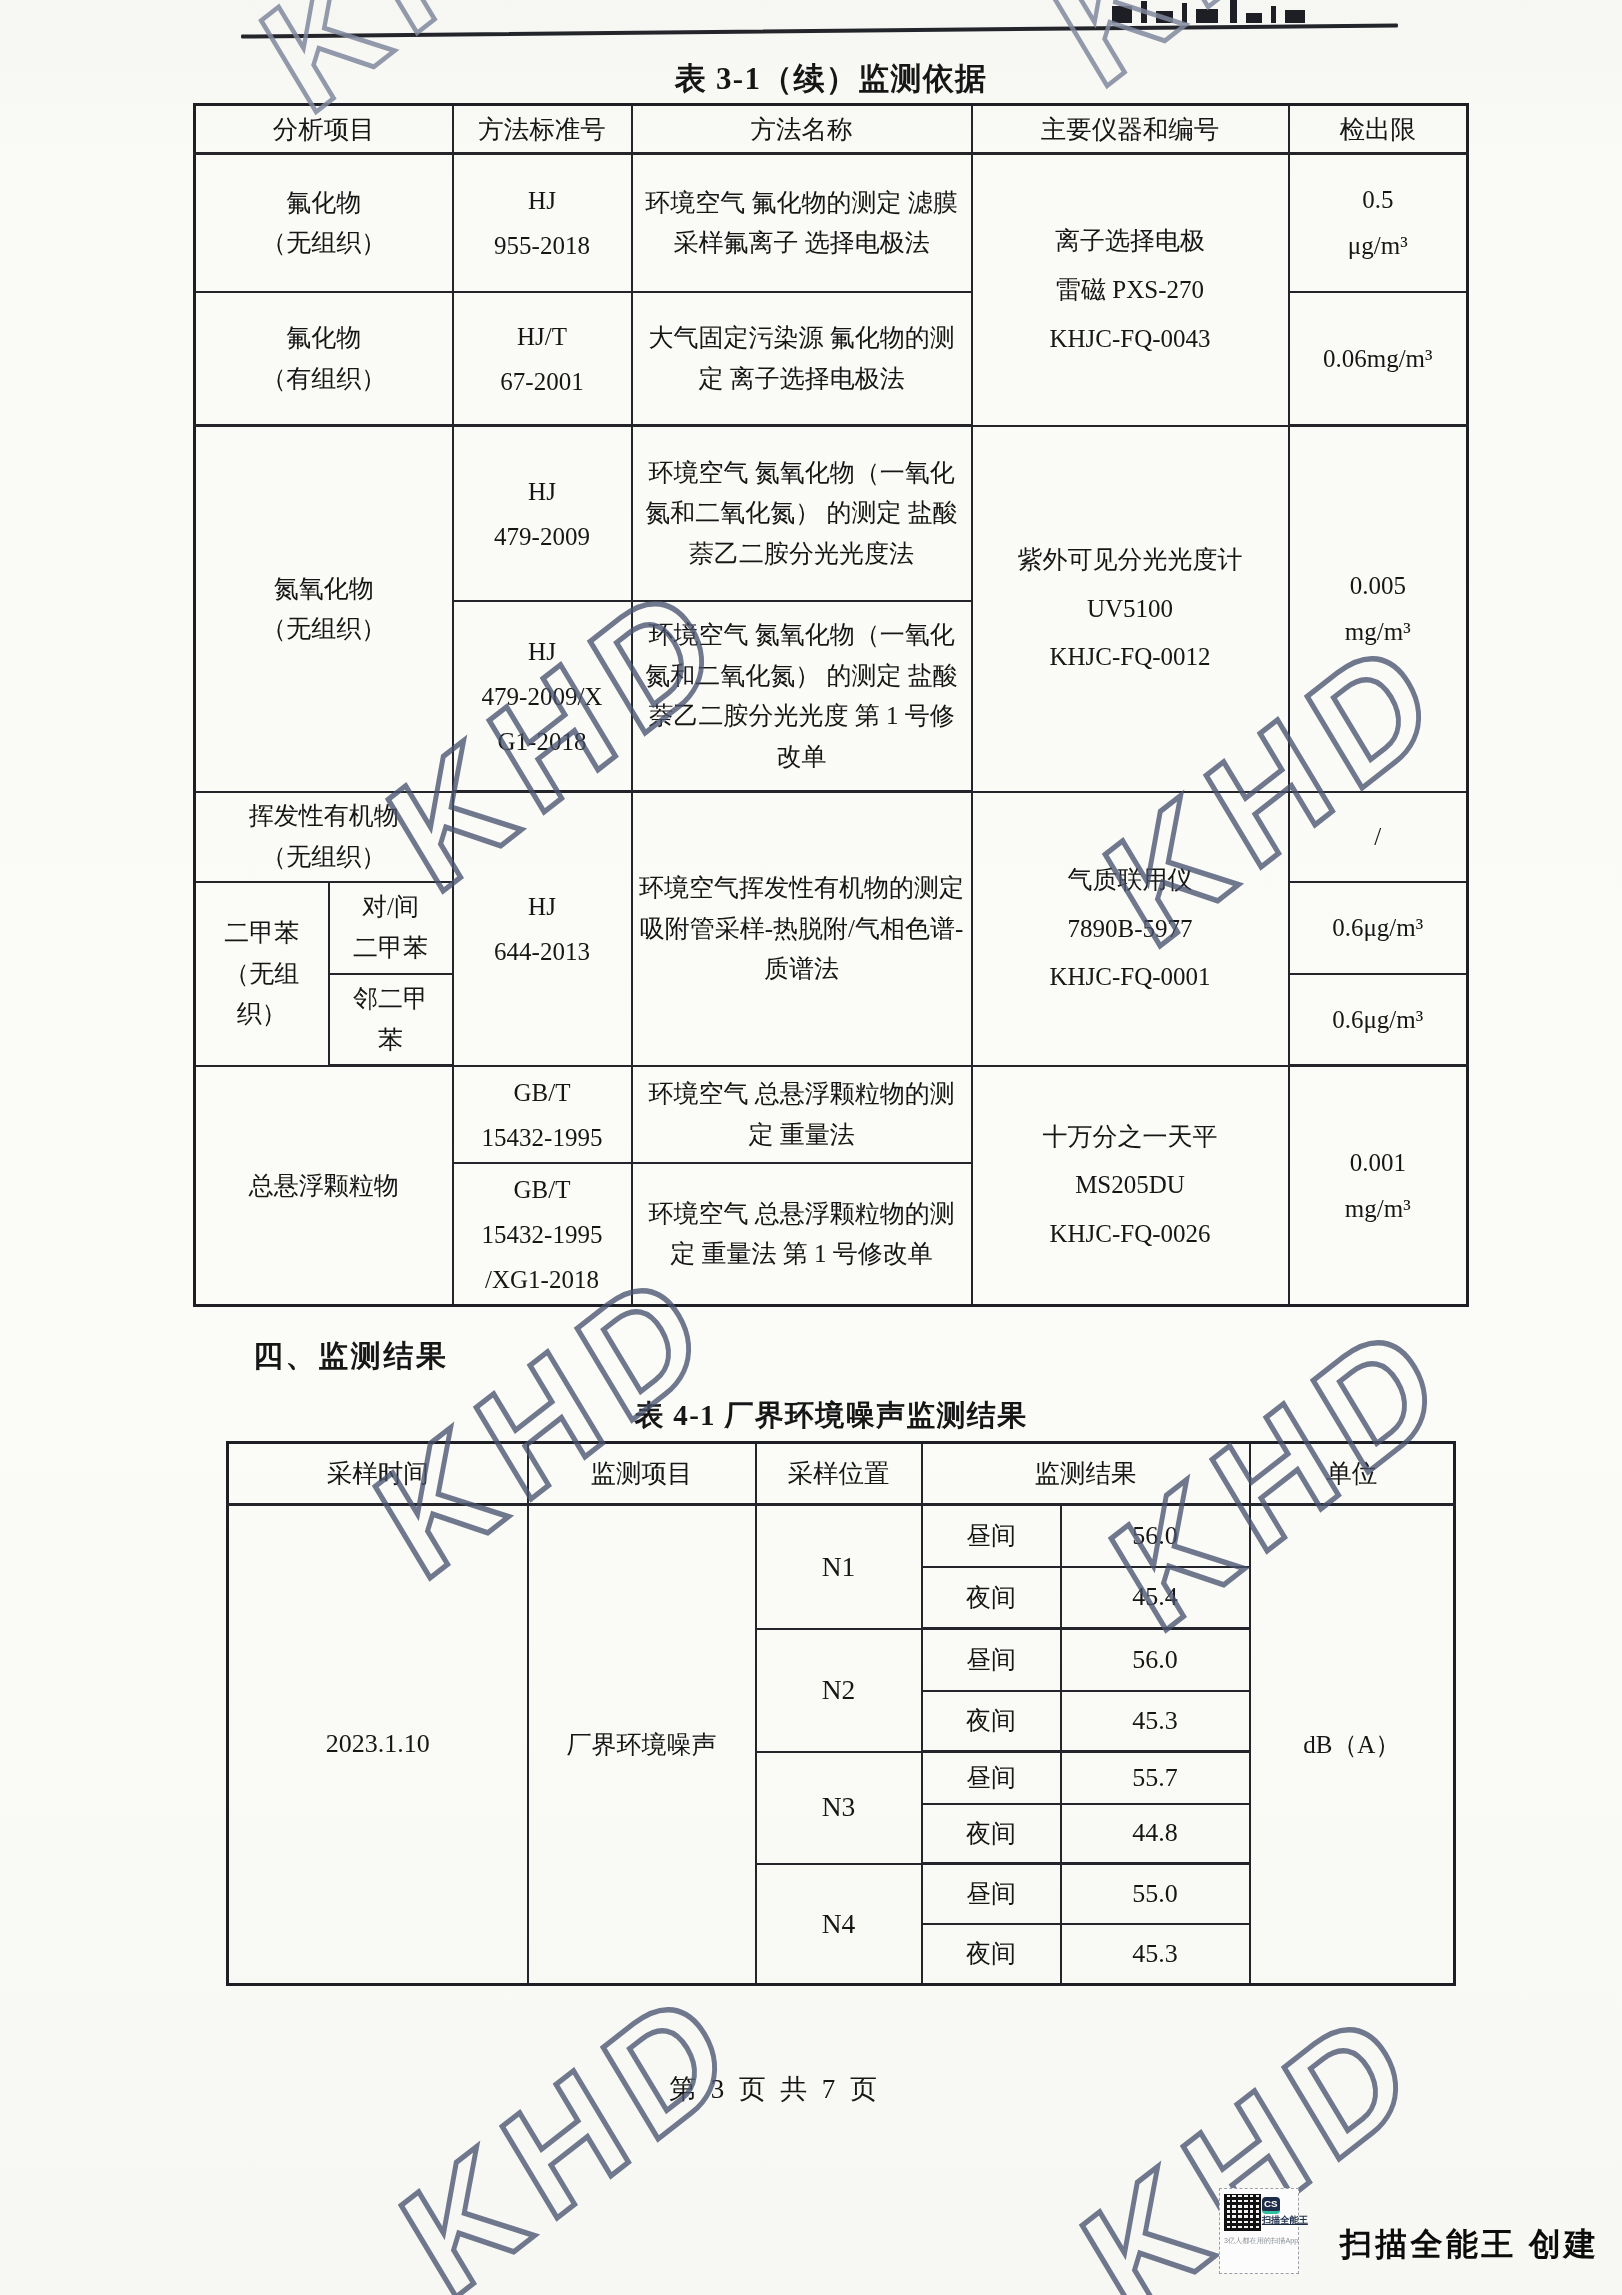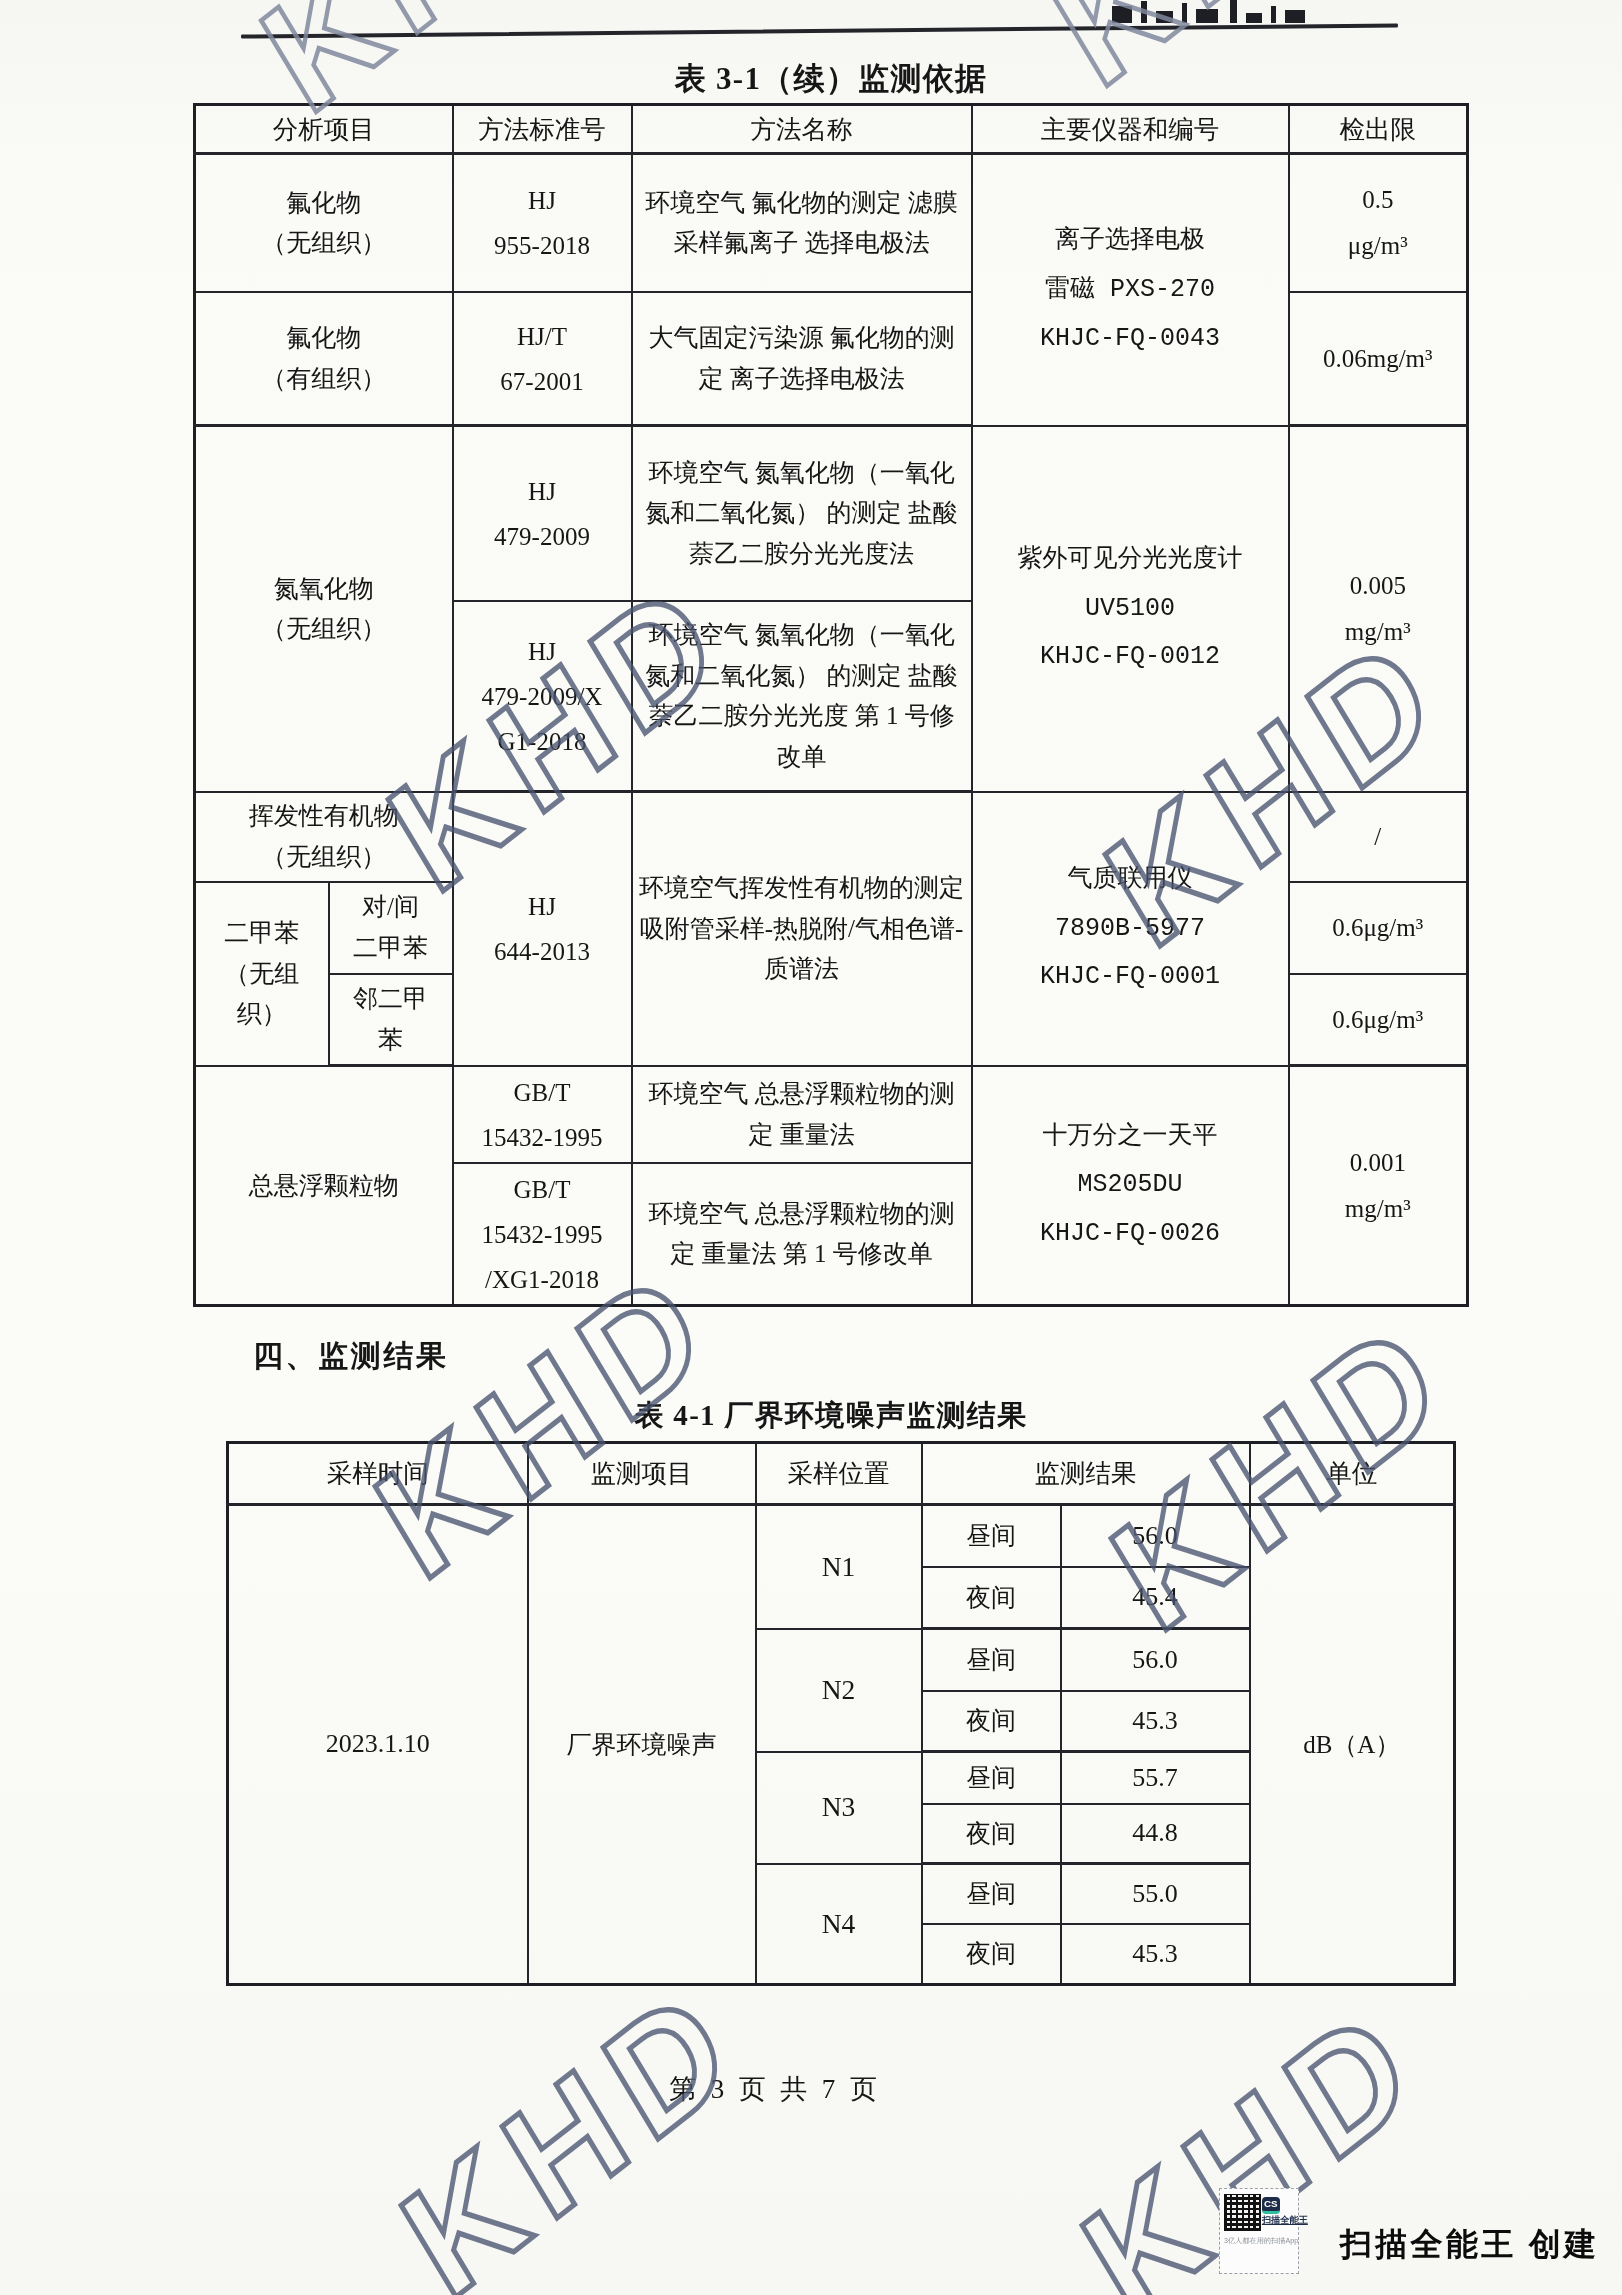--- a/index.html
+++ b/index.html
@@ -48,21 +48,21 @@
     text-align:center;vertical-align:middle;
     font-size:25px;font-weight:400;
     white-space:pre-line;line-height:1.62;
     padding:2.6px 6.5px;overflow:hidden;
   }
   #table31{border:3.9px solid #1d1f24;}
   #table41{border:3.9px solid #1d1f24;}
   tr.sep td, tr.sep th{border-bottom-width:3.9px;}
   th{font-size:25.5px;}
   td.std{line-height:1.8;}
-  td.inst{line-height:1.95;font-size:25px;font-family:Liberation Mono, monospace;}
+  td.inst{line-height:1.95;font-size:25px;}
   td.limit{line-height:1.85;}
   td.num{font-size:26px;}
   td.pos{font-size:27.5px;}
   #table41 td{line-height:1.4;}
   
   .cs-badge{
     position:absolute;left:1219px;top:2188px;width:80px;height:86px;
     border:1.3px dashed #9aa0a6;background:#fcfcfc;z-index:8;
     box-sizing:border-box;padding:4.6px 3.9px;
     font-family:"Liberation Sans", sans-serif;

